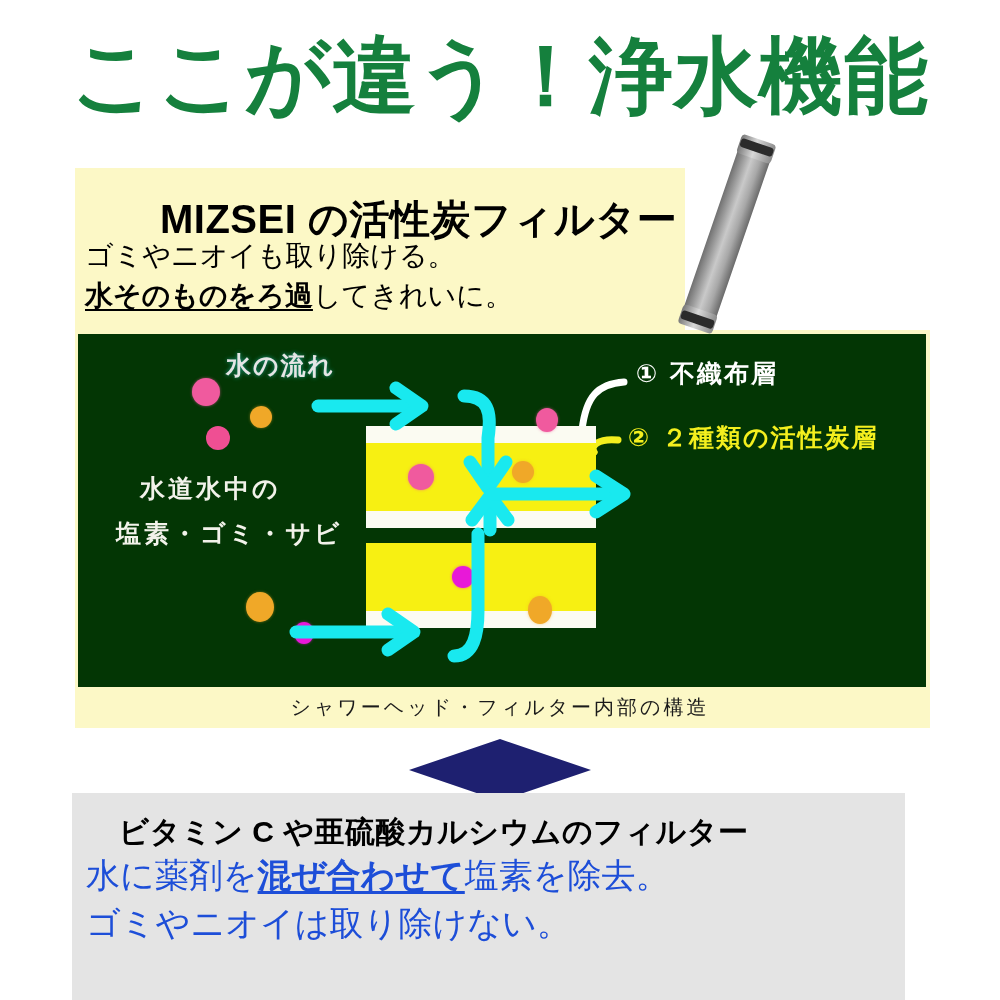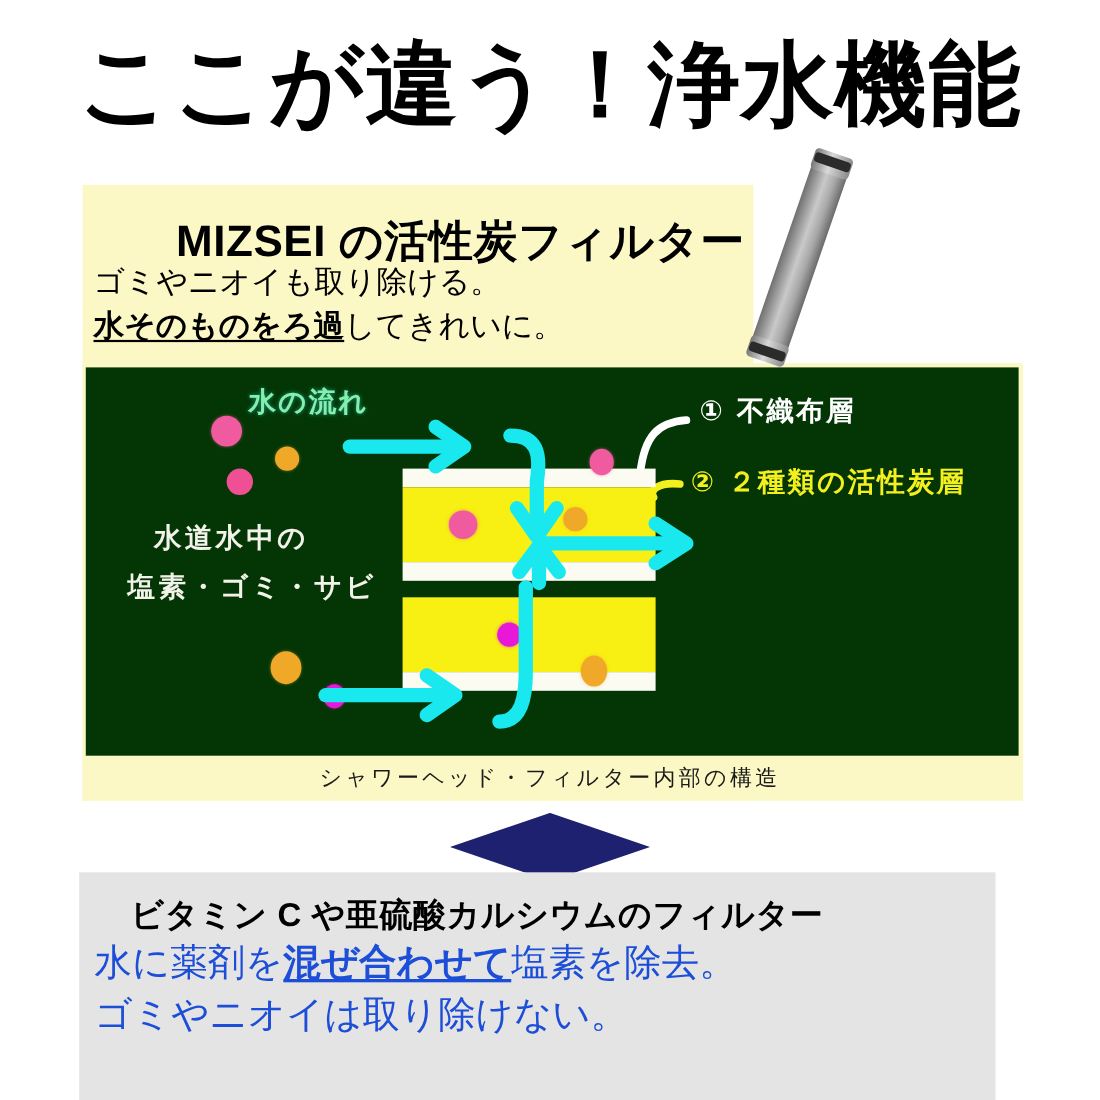--- a/index.html
+++ b/index.html
@@ -11,21 +11,21 @@
     position:relative;
   }
   #stage{position:absolute;left:0;top:0;width:1000px;height:1000px;}
 
   
   .title{
     position:absolute;left:0;top:32px;width:1000px;
     text-align:center;
     font-size:84px;
     font-weight:700;
-    color:#000000;
+    color:#15803d;
     letter-spacing:1px;
     line-height:1.05;
     white-space:nowrap;
   }
 
   
   .panel-top{
     position:absolute;left:75px;top:168px;width:610px;height:560px;
     background:#fcf8c6;
   }
@@ -81,21 +81,21 @@
     background:#033604;
     overflow:hidden;
   }
   .dg-label{
     position:absolute;
     font-family:"DejaVu Sans","Liberation Sans",sans-serif;
     font-weight:700;
     white-space:nowrap;
   }
   .lbl-flow{
-    left:148px;top:15px;font-size:25px;color:#86efac;
+    left:148px;top:15px;font-size:25px;color:#e5e5e5;
     text-shadow:0 0 4px rgba(46,241,241,.55);
     letter-spacing:2px;
   }
   .lbl-tap1{left:62px;top:138px;font-size:25px;color:#f2f2ea;letter-spacing:3px;}
   .lbl-tap2{left:38px;top:183px;font-size:25px;color:#f2f2ea;letter-spacing:3px;}
   .lbl-n1{left:558px;top:23px;font-size:25px;color:#ffffff;letter-spacing:2px;}
   .lbl-n2{left:550px;top:87px;font-size:25px;color:#f4ef1e;letter-spacing:2px;}
 
   
   .fstack{position:absolute;left:288px;top:92px;width:230px;height:185px;}

